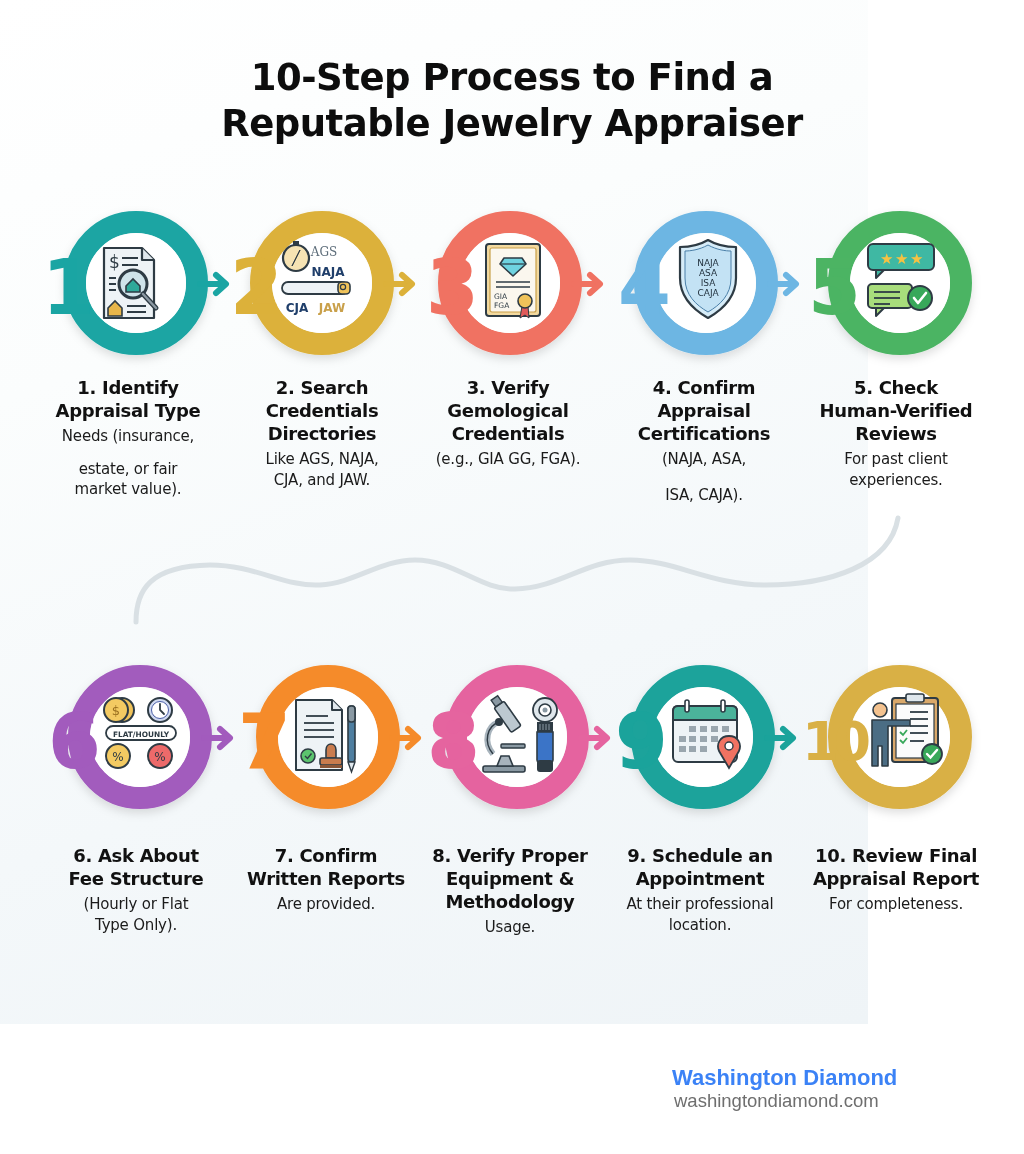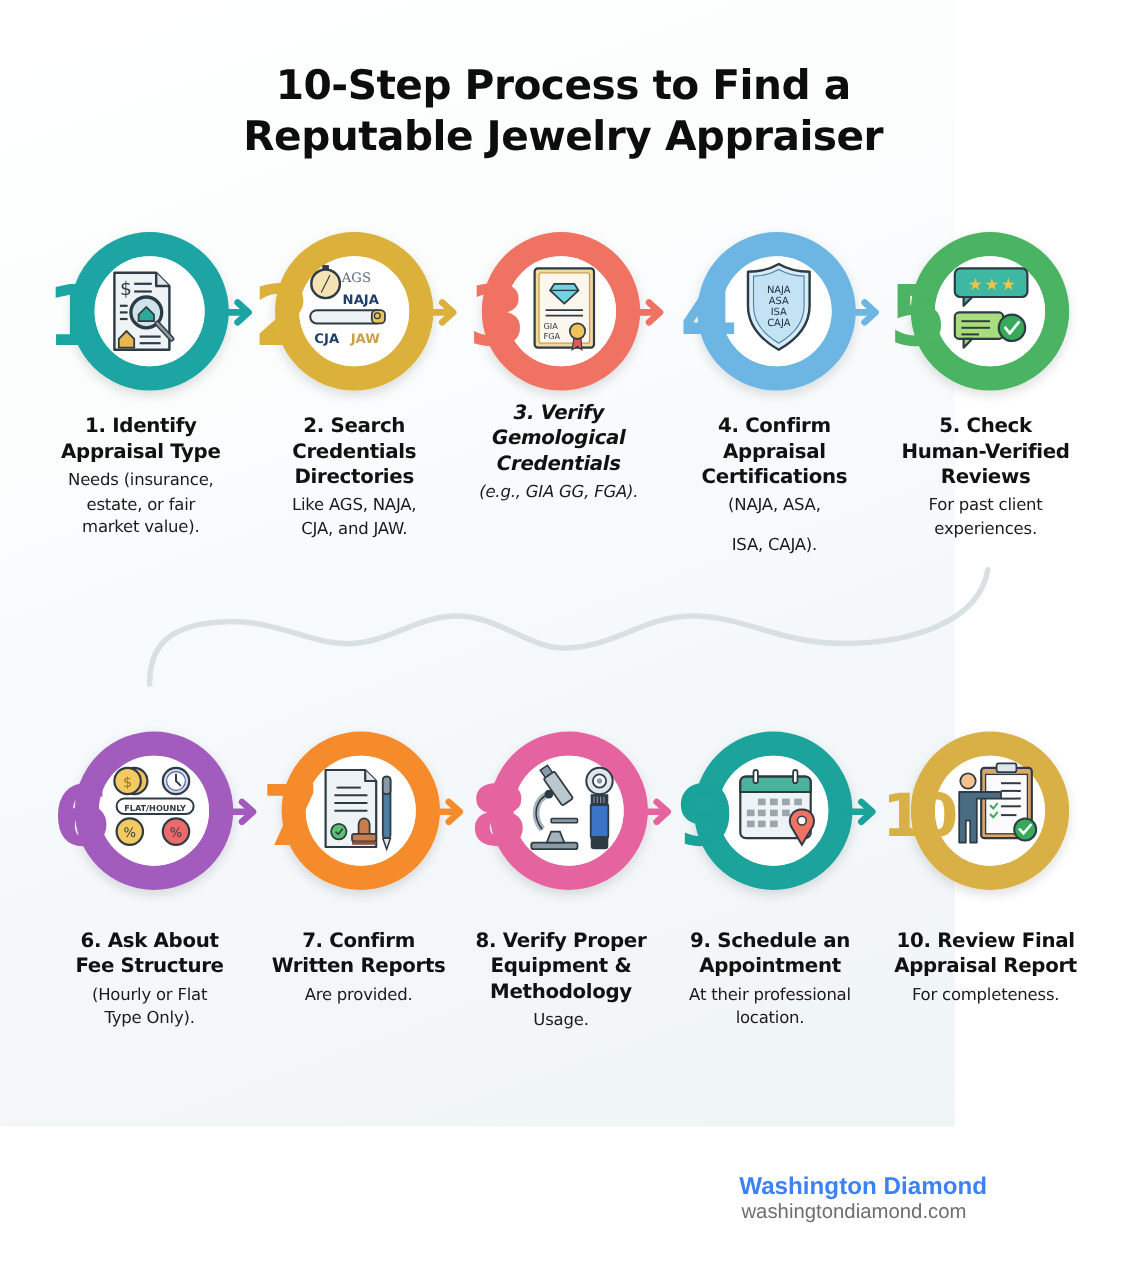--- a/index.html
+++ b/index.html
@@ -89,21 +89,21 @@
         <line x1="43" y1="48" x2="56" y2="62" stroke="#8c99a3" stroke-width="2.4" stroke-linecap="round"></line>
         <path d="M8 62 L15 55 L22 62 V70 H8 Z" fill="#e8b64a" stroke="#2e3b44" stroke-width="1.6"></path>
       </g>
     </svg>
     <div class="num" style="left:6px; top:52px; color:#1aa5a3;">1</div>
   </div>
   <div class="label" style="left:28px; top:376px;">
     <span class="lt">1. Identify</span>
     <span class="lt" style="margin-top:0">Appraisal Type</span>
     <span class="ld">Needs (insurance,</span>
-    <span class="ld" style="margin-top:2px">estate, or fair</span>
+    <span class="ld" style="margin-top:12px">estate, or fair</span>
     <span class="ld" style="margin-top:0">market value).</span>
   </div>
 
   <div class="ring-wrap" style="left:222px; top:198px;">
     <svg width="200" height="170" viewBox="0 0 200 170">
       <circle cx="100" cy="85" r="61" fill="none" stroke="#dcb13a" stroke-width="22" filter="url(#sh)"></circle>
       <circle cx="100" cy="85" r="50" fill="#ffffff"></circle>
       <g>
         <line x1="164" y1="86" x2="188" y2="86" stroke="#dcb13a" stroke-width="6" stroke-linecap="round"></line>
         <polyline points="180,77 190,86 180,95" fill="none" stroke="#dcb13a" stroke-width="6" stroke-linecap="round" stroke-linejoin="round"></polyline>
@@ -147,21 +147,21 @@
         <line x1="12" y1="40" x2="46" y2="40" stroke="#2e3b44" stroke-width="1.6"></line>
         <line x1="12" y1="45" x2="46" y2="45" stroke="#2e3b44" stroke-width="1.6"></line>
         <text x="10" y="57" font-family="DejaVu Sans, sans-serif" font-size="7.5" fill="#2e3b44">GIA</text>
         <text x="10" y="66" font-family="DejaVu Sans, sans-serif" font-size="7.5" fill="#2e3b44">FGA</text>
         <path d="M38 64 L36 76 L41 73 L45 76 L44 64 Z" fill="#e05a5a" stroke="#2e3b44" stroke-width="1"></path>
         <circle cx="41" cy="59" r="7" fill="#f0c35a" stroke="#2e3b44" stroke-width="1.6"></circle>
       </g>
     </svg>
     <div class="num" style="left:16px; top:52px; color:#f07262;">3</div>
   </div>
-  <div class="label" style="left:408px; top:364px;font-style:italic;">
+  <div class="label" style="left:408px; top:376px;">
     <span class="lt">3. Verify</span>
     <span class="lt">Gemological</span>
     <span class="lt">Credentials</span>
     <span class="ld">(e.g., GIA GG, FGA).</span>
   </div>
 
   <div class="ring-wrap" style="left:606px; top:198px;">
     <svg width="200" height="170" viewBox="0 0 200 170">
       <circle cx="100" cy="85" r="61" fill="none" stroke="#6db6e3" stroke-width="22" filter="url(#sh)"></circle>
       <circle cx="100" cy="85" r="50" fill="#ffffff"></circle>

